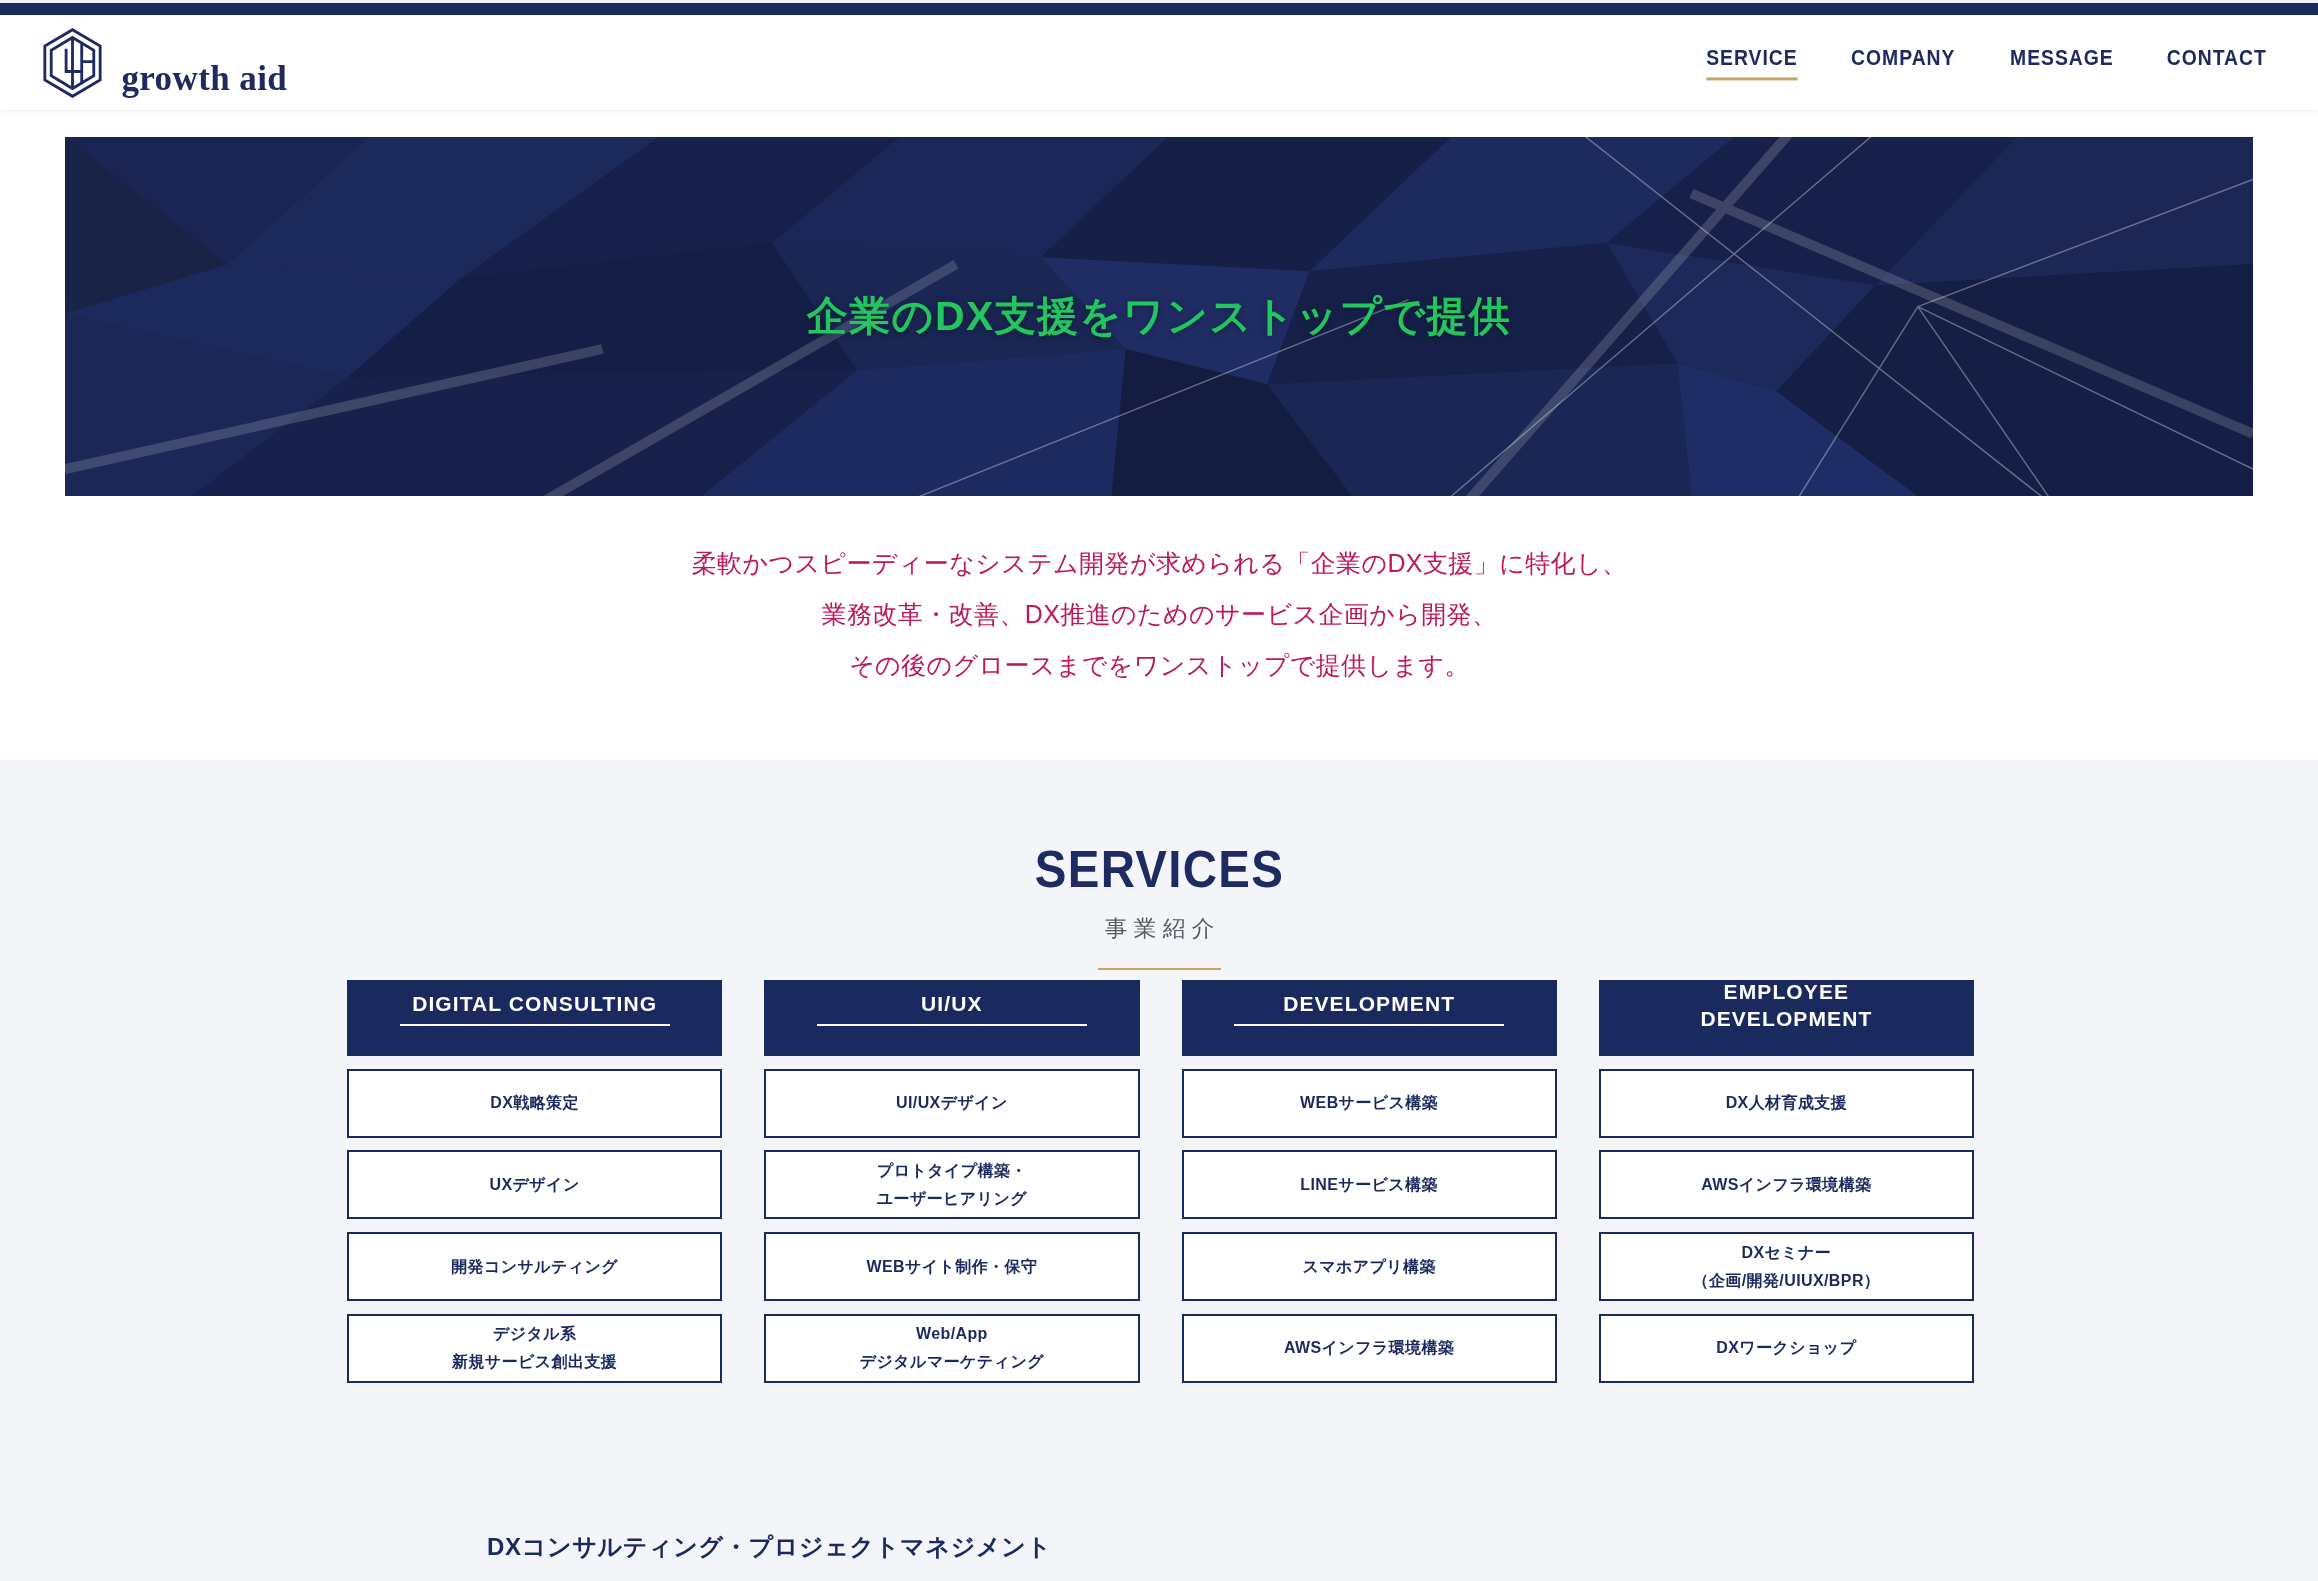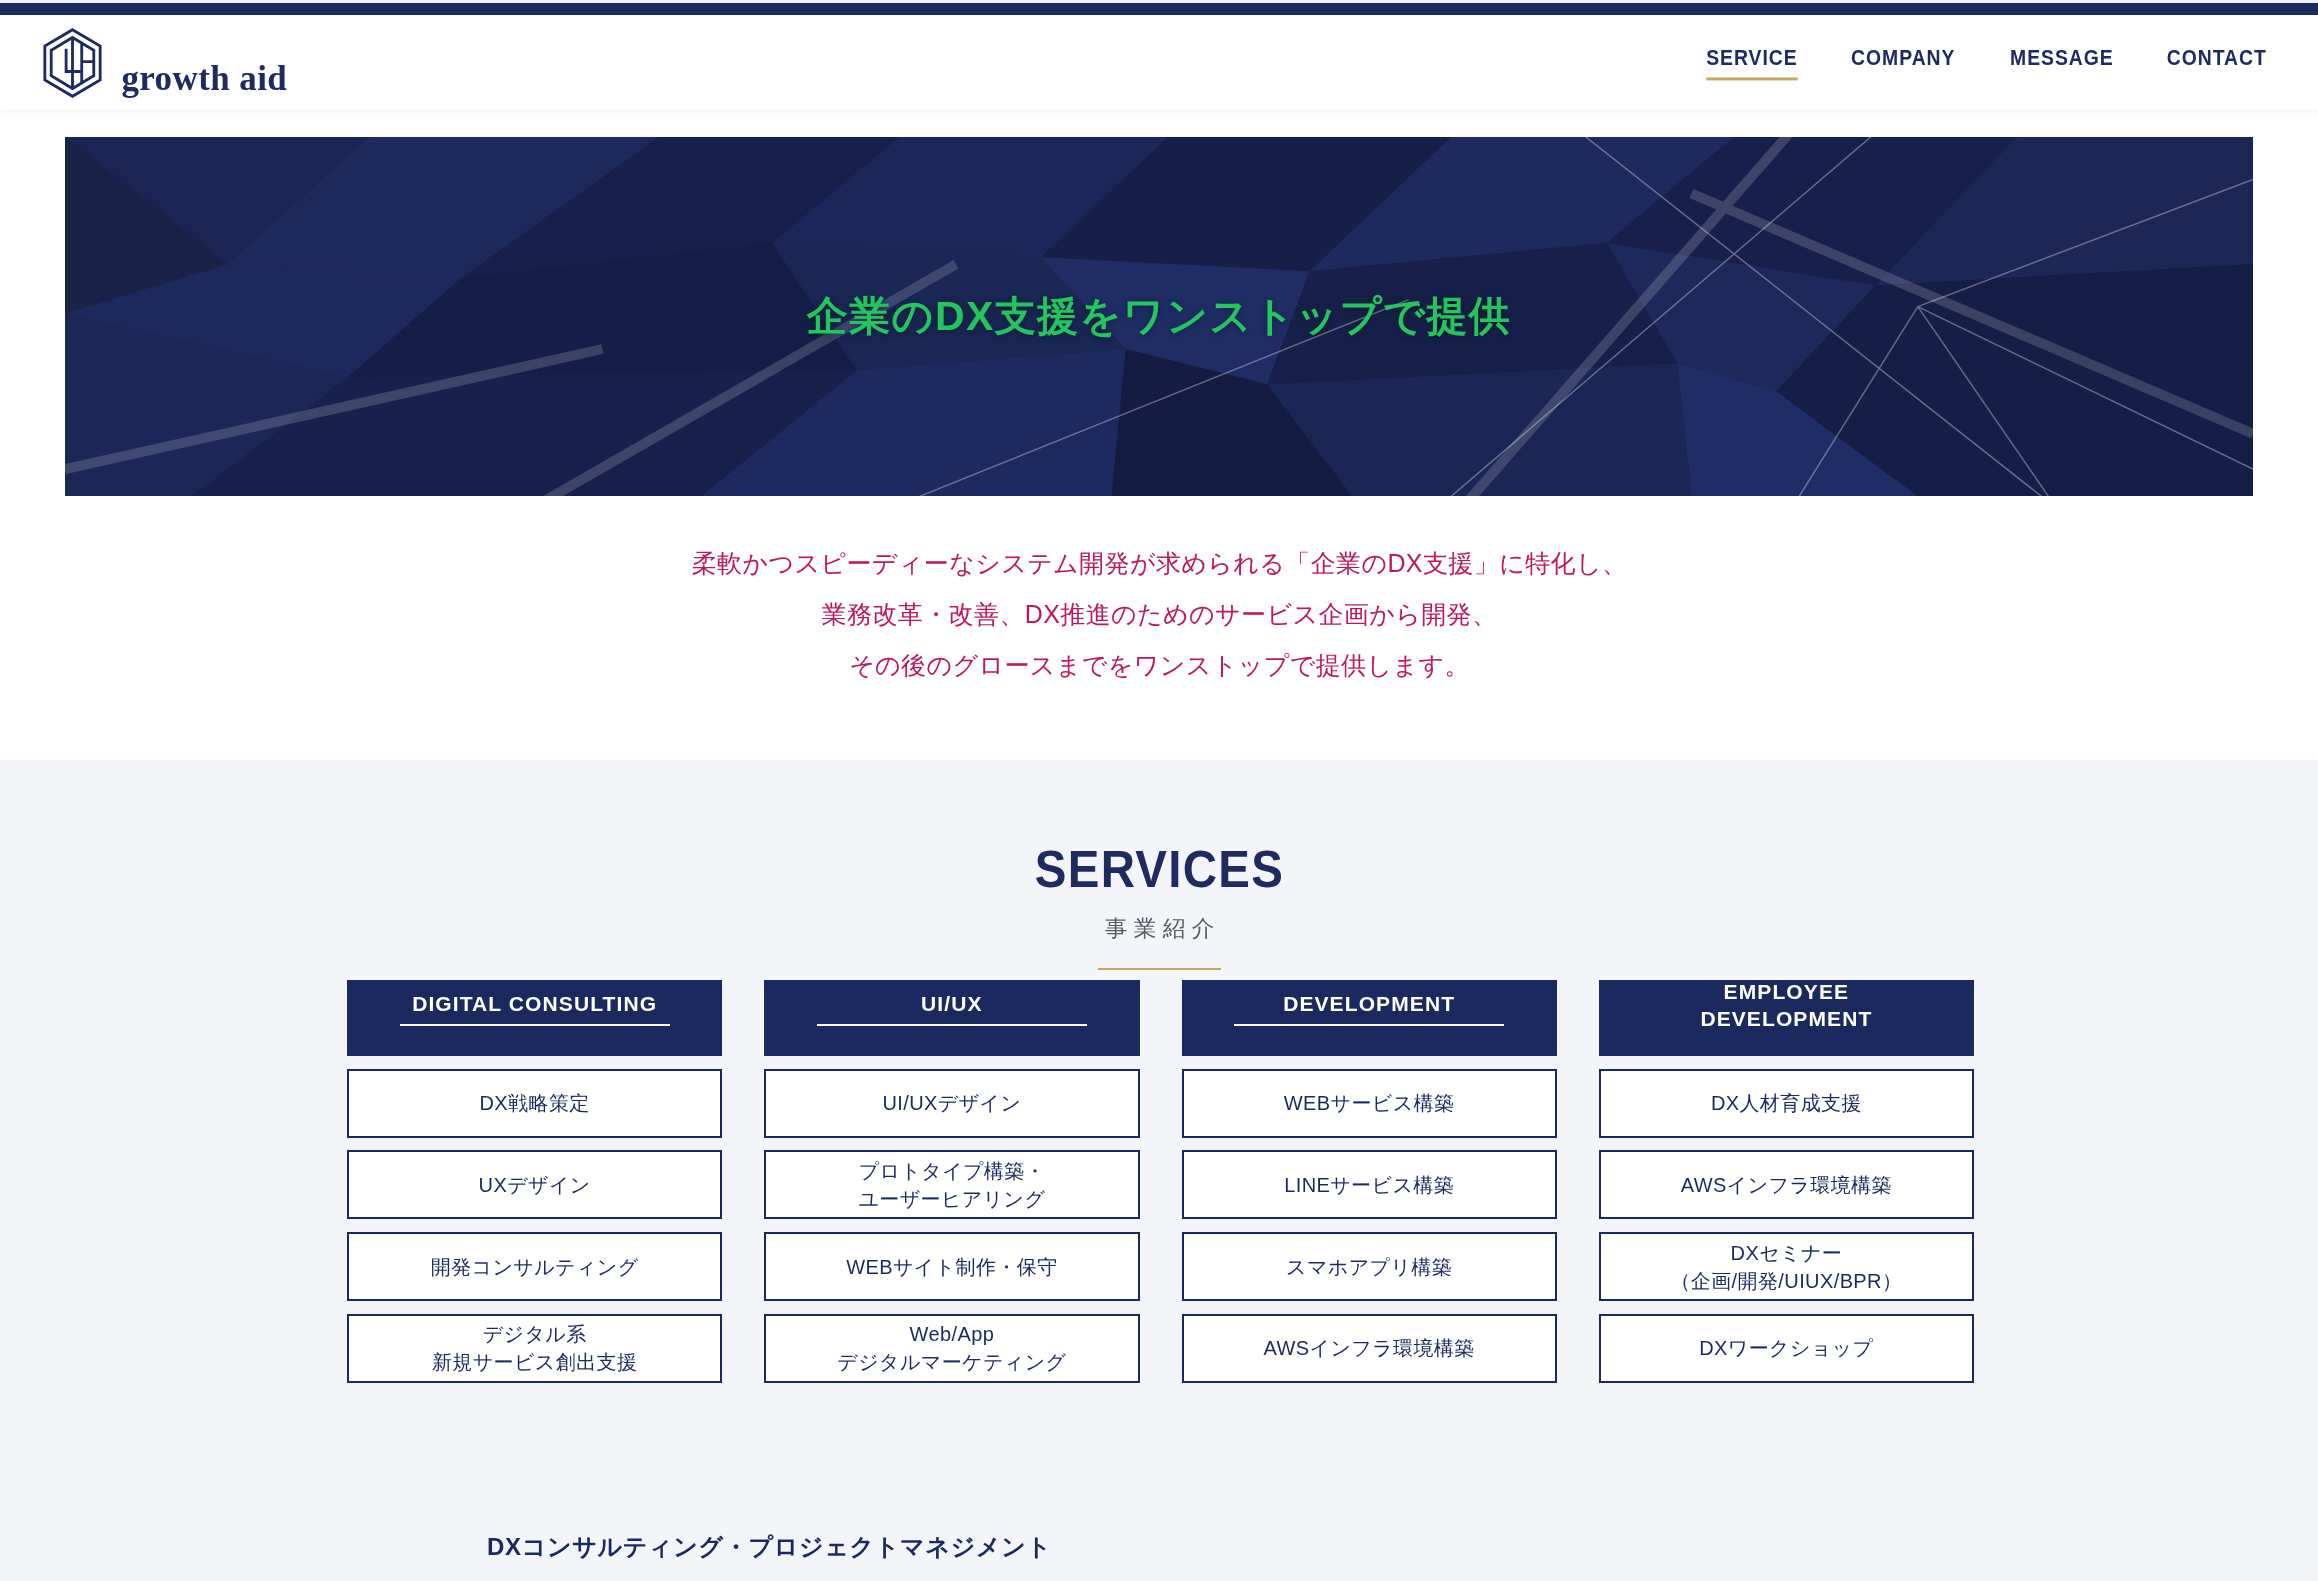--- a/index.html
+++ b/index.html
@@ -213,23 +213,24 @@
     background: #ffffff;
     border: 2.1px solid #1b2a5e;
     height: 69px;
     display: flex;
     align-items: center;
     justify-content: center;
     text-align: center;
   }
   .item-label {
     color: #1b2a5e;
-    font-size: 20px;
+    font-size: 16px;
     line-height: 28px;
     letter-spacing: 0.4px;
+    font-weight: bold;
   }
 
   .sub-head {
     position: absolute;
     top: 1531px;
     left: 487px;
     font-size: 24px;
     font-weight: 700;
     color: #1b2a5e;
     letter-spacing: 0.7px;

